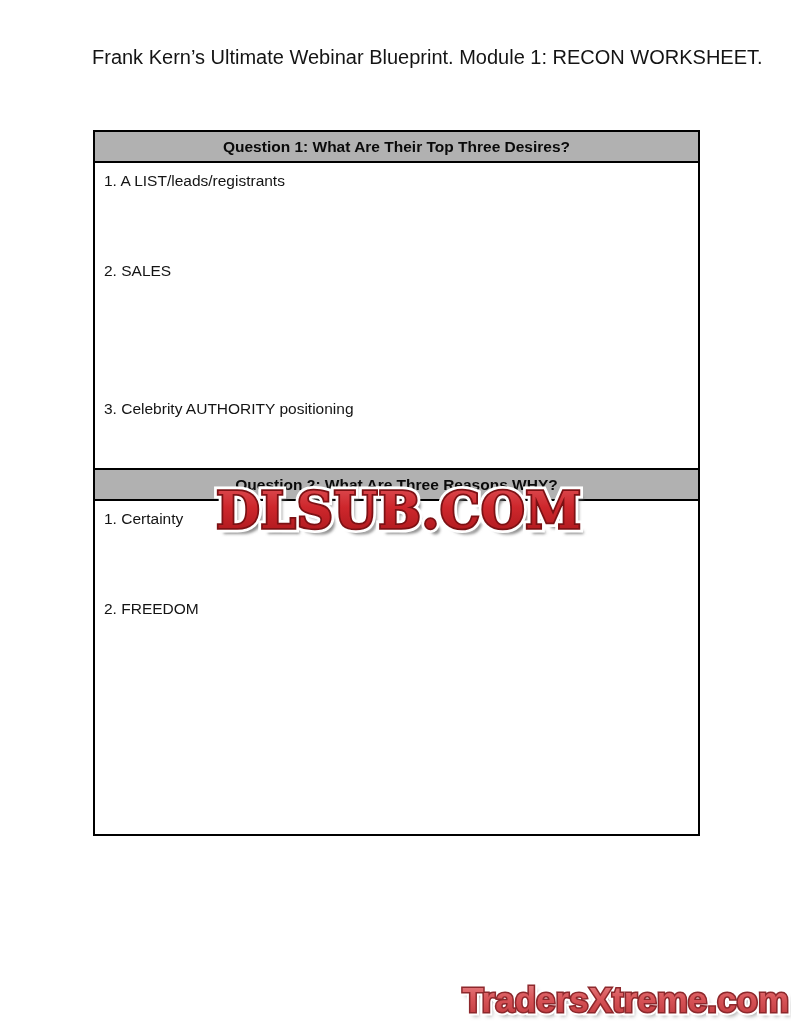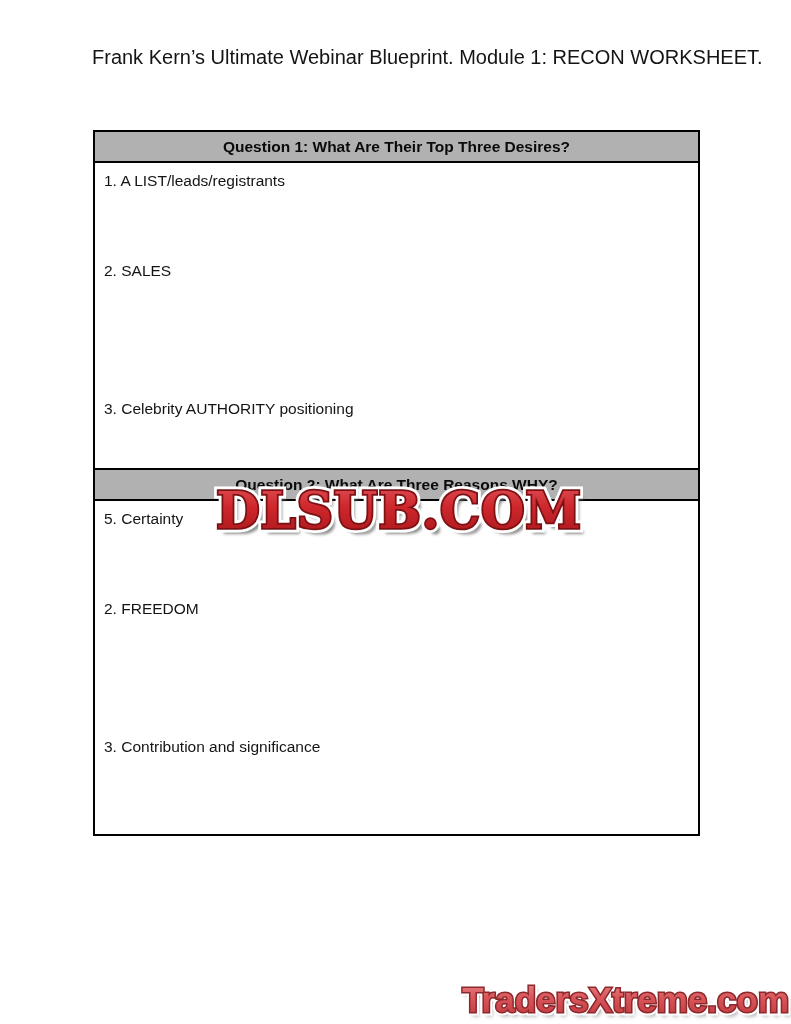--- a/index.html
+++ b/index.html
@@ -131,23 +131,22 @@
     <div class="qbox-body">
       <div class="q-item i1">1. A LIST/leads/registrants</div>
       <div class="q-item i2">2. SALES</div>
       <div class="q-item i3">3. Celebrity AUTHORITY positioning</div>
     </div>
   </div>
 
   <div class="qbox qbox-2">
     <div class="qbox-header">Question 2: What Are Three Reasons WHY?</div>
     <div class="qbox-body">
-      <div class="q-item i1">5. Certainty</div>
+      <div class="q-item i1">1. Certainty</div>
       <div class="q-item i2">2. FREEDOM</div>
-      <div class="q-item i3">3. Contribution and significance</div>
     </div>
   </div>
 
   <div class="wm-dlsub">
     <span class="layers">
       <span class="lyr dlsub-outline">DLSUB.COM</span>
       <span class="lyr dlsub-stroke">DLSUB.COM</span>
       <span class="base dlsub-fill">DLSUB.COM</span>
     </span>
   </div>

